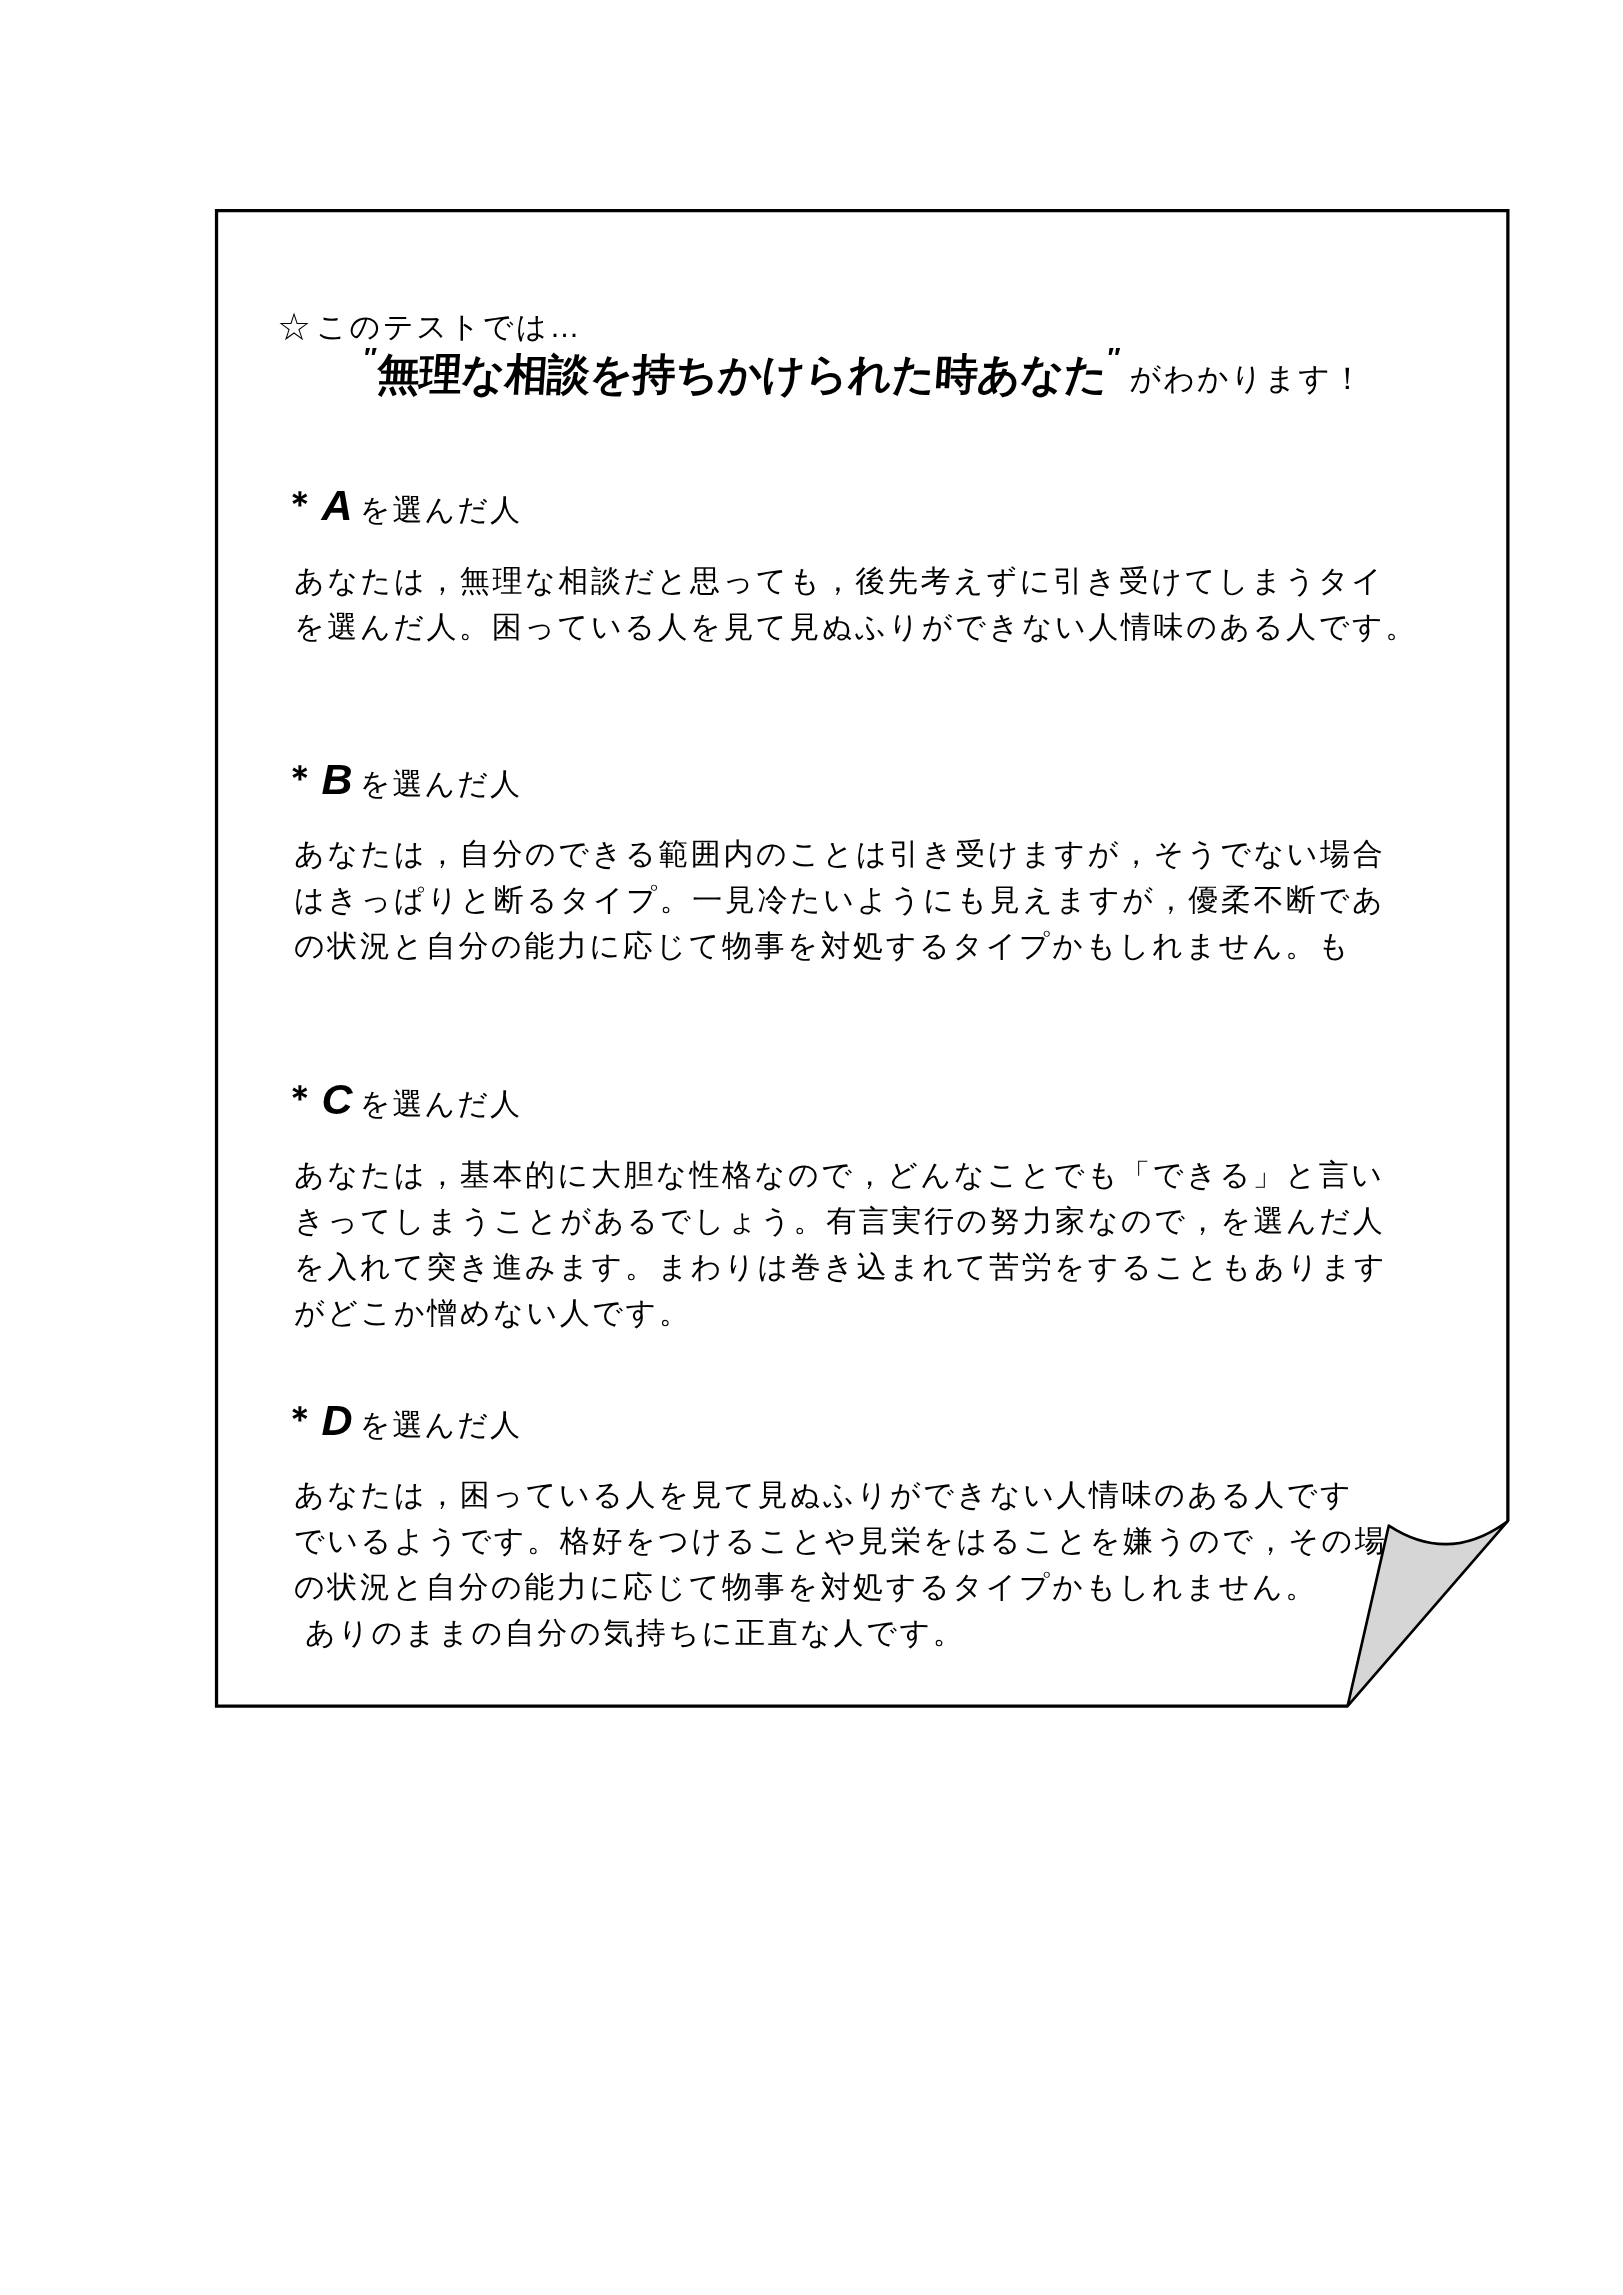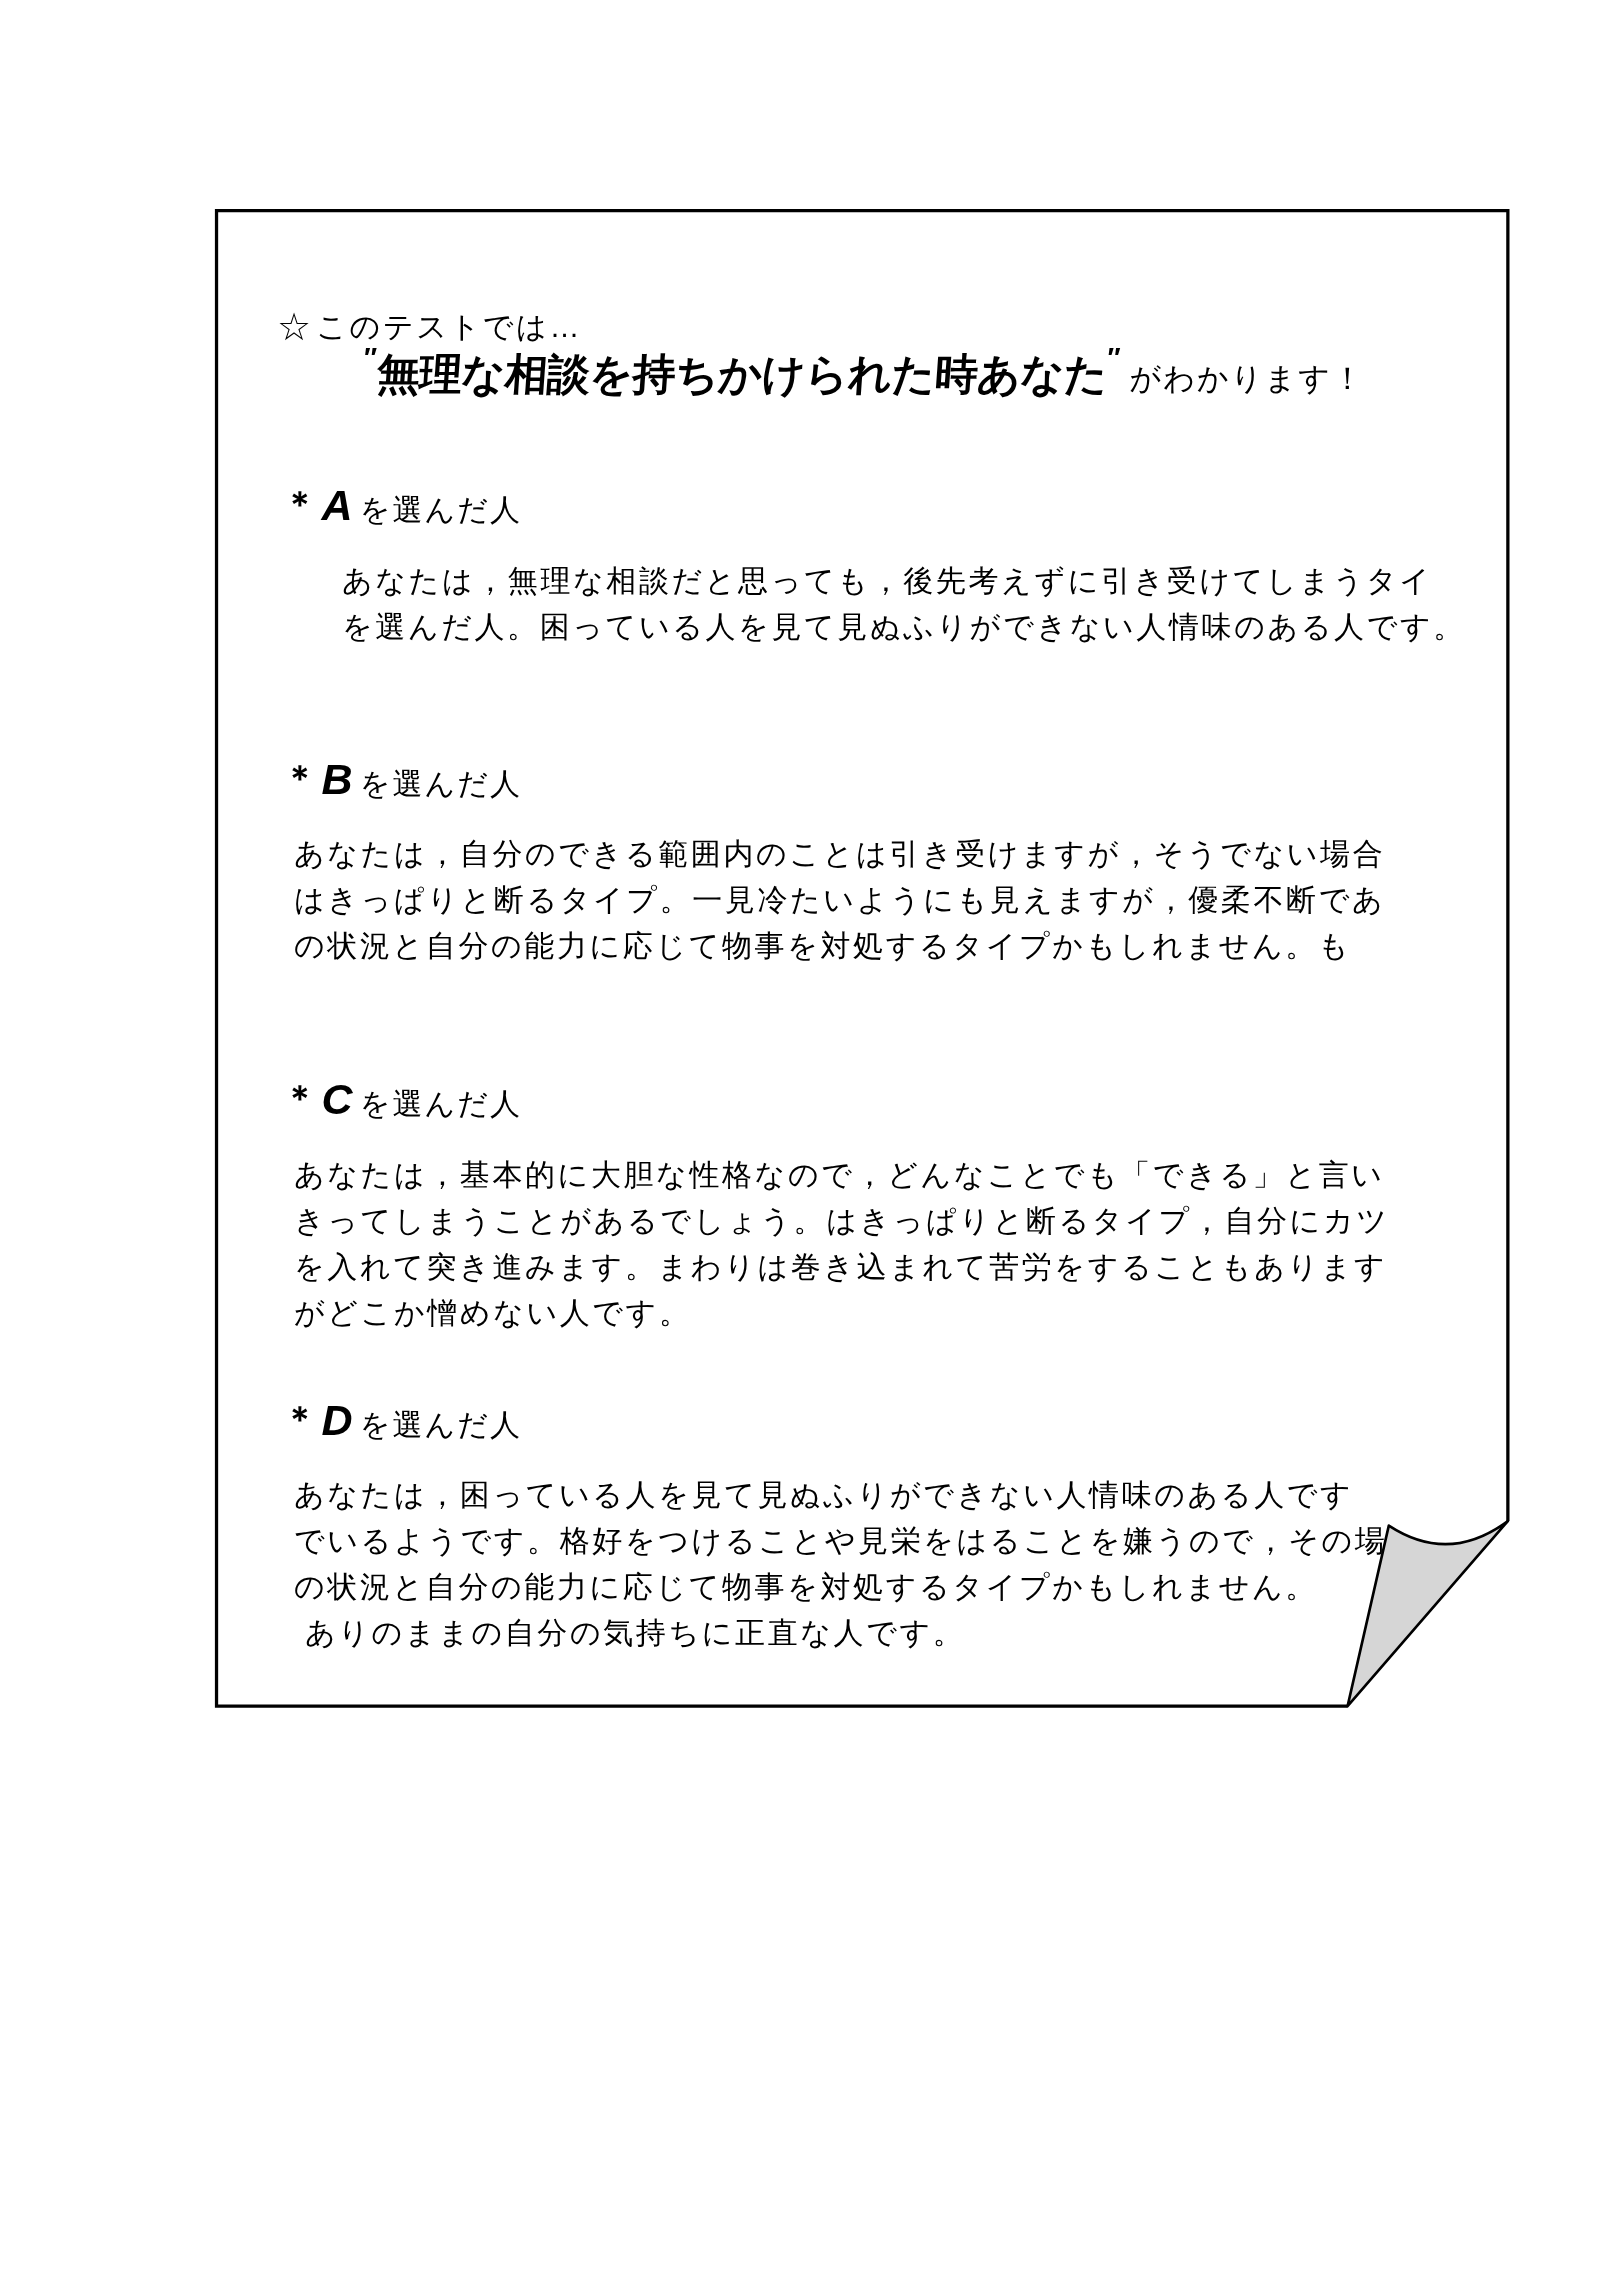--- a/index.html
+++ b/index.html
@@ -36,21 +36,21 @@
   .heading .marker{font-size:34px;font-weight:700;vertical-align:5.2px;}
   .heading .letter{font-size:43px;font-weight:900;font-style:italic;padding:0 5.2px 0 2.6px;}
   .h-a{top:484px;}
   .h-b{top:758px;}
   .h-c{top:1078px;}
   .h-d{top:1399px;}
 
   
   .para{left:294px;width:1126px;font-size:30px;line-height:46px;letter-spacing:2.6px;}
   .para .pline{white-space:pre-wrap;}
-  .p-a{top:558px;margin-left:48px;}
+  .p-a{top:558px;}
   .p-b{top:831px;}
   .p-c{top:1152px;}
   .p-d{top:1472px;}
 </style>
 </head>
 <body>
 
 <div class="page">
 
   <svg class="frame-svg" width="1623" height="2295" viewBox="0 0 2481 3508" aria-hidden="true">
@@ -83,21 +83,21 @@
     <div class="pline">あなたは，自分のできる範囲内のことは引き受けますが，そうでない場合</div>
     <div class="pline">はきっぱりと断るタイプ。一見冷たいようにも見えますが，優柔不断であ</div>
     <div class="pline">の状況と自分の能力に応じて物事を対処するタイプかもしれません。も</div>
   </div>
 
   <div class="abs heading h-c">
     <span class="marker">＊</span><span class="letter">C</span><span>を選んだ人</span>
   </div>
   <div class="abs para p-c">
     <div class="pline">あなたは，基本的に大胆な性格なので，どんなことでも「できる」と言い</div>
-    <div class="pline">きってしまうことがあるでしょう。はきっぱりと断るタイプ，自分にカツ</div>
+    <div class="pline">きってしまうことがあるでしょう。有言実行の努力家なので，を選んだ人</div>
     <div class="pline">を入れて突き進みます。まわりは巻き込まれて苦労をすることもあります</div>
     <div class="pline">がどこか憎めない人です。</div>
   </div>
 
   <div class="abs heading h-d">
     <span class="marker">＊</span><span class="letter">D</span><span>を選んだ人</span>
   </div>
   <div class="abs para p-d">
     <div class="pline">あなたは，困っている人を見て見ぬふりができない人情味のある人です</div>
     <div class="pline">でいるようです。格好をつけることや見栄をはることを嫌うので，その場</div>

